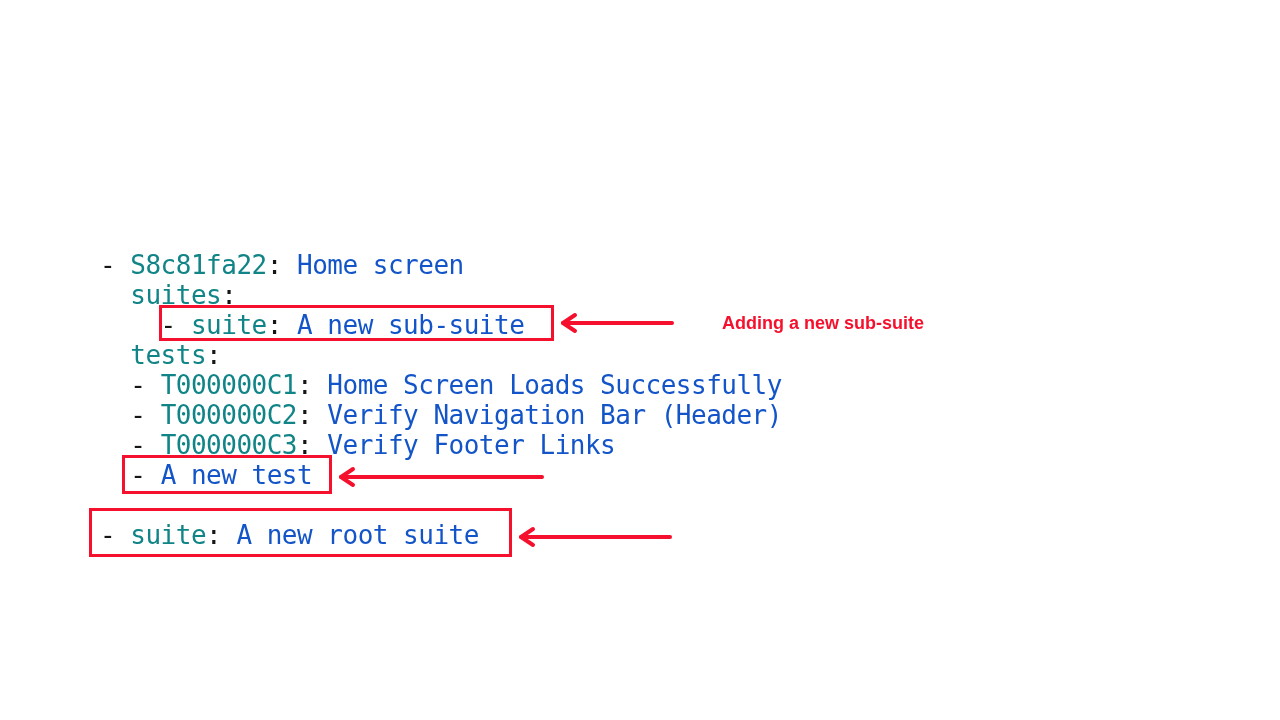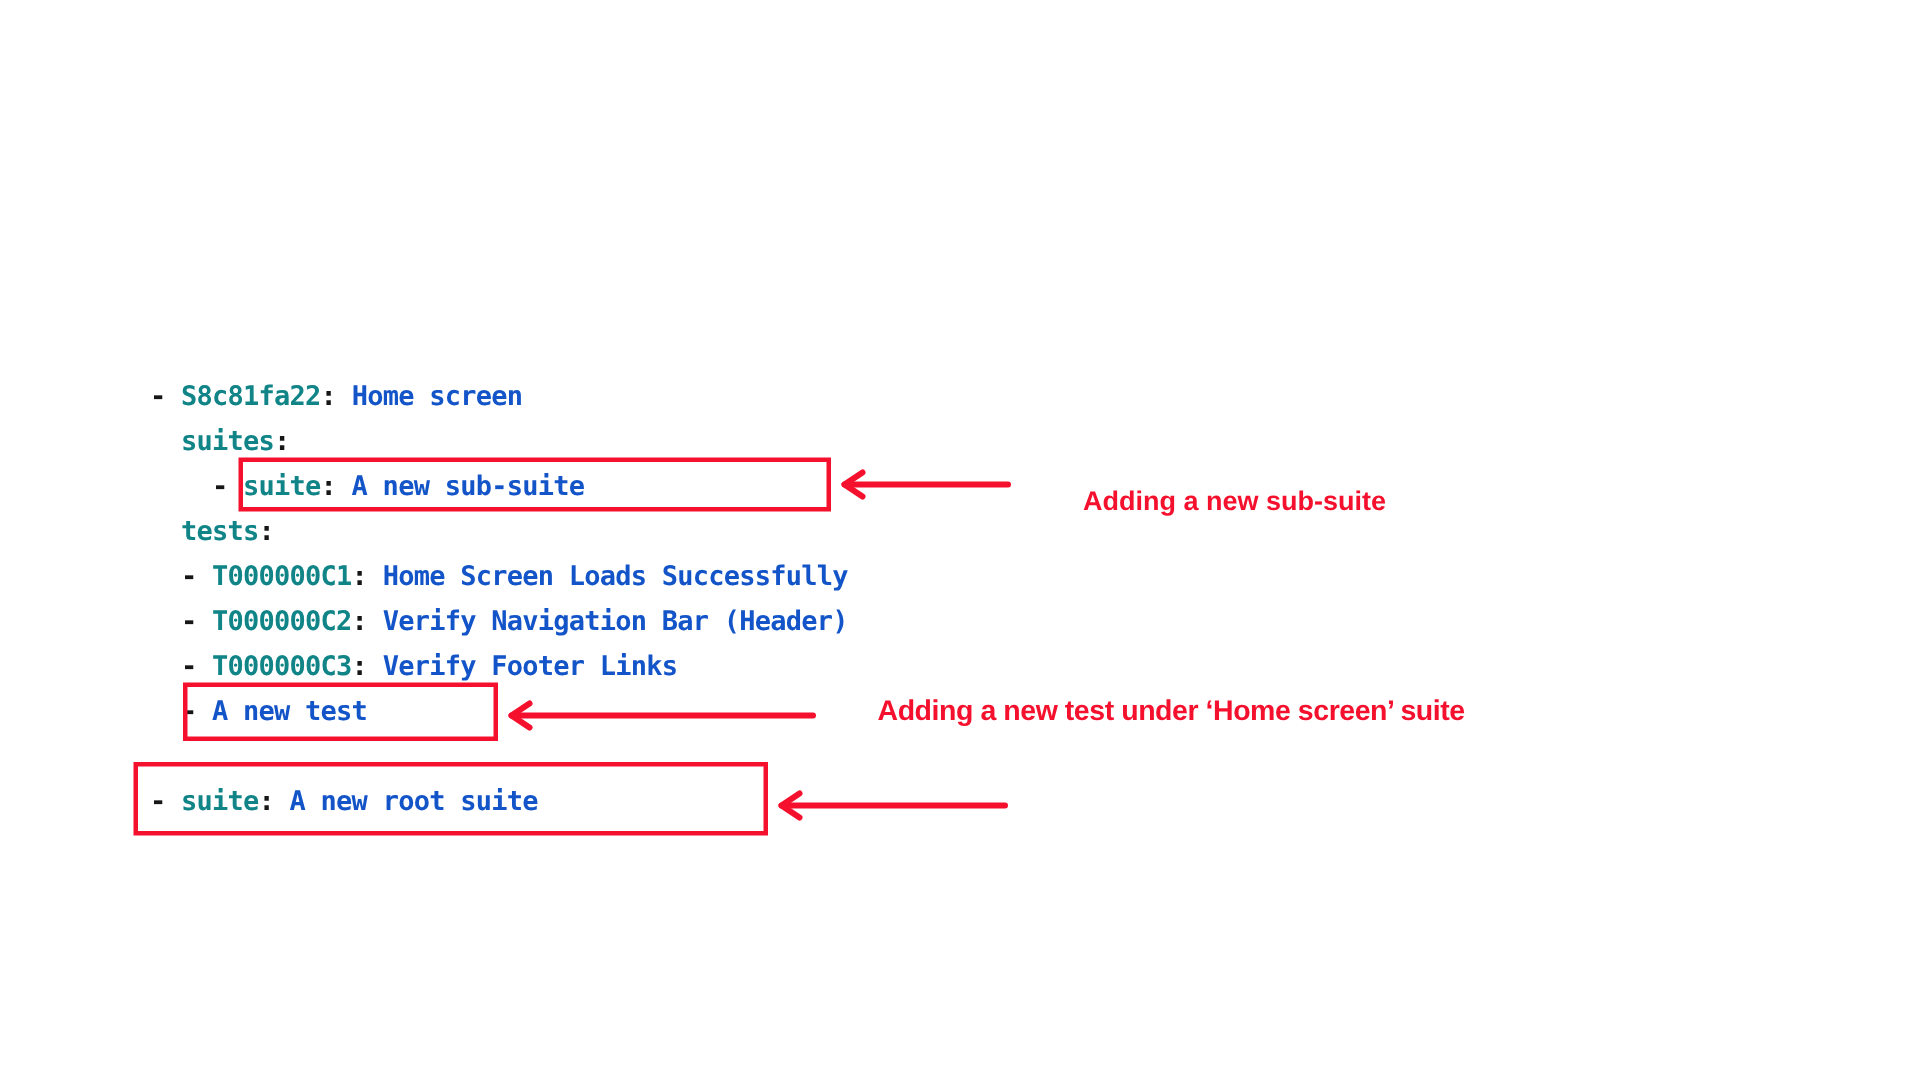--- a/index.html
+++ b/index.html
@@ -14,22 +14,22 @@
     background: #ffffff;
     overflow: hidden;
     font-family: "Liberation Sans", sans-serif;
   }
   
   .code {
     position: absolute;
     left: 100px;
     top: 250px;
     font-family: "DejaVu Sans Mono", "Liberation Mono", monospace;
-    font-size: 18px;
-    font-weight: bold;
+    font-size: 26px;
+    font-weight: normal;
     line-height: 30px;
     white-space: pre;
     letter-spacing: -0.5px;
   }
   .code-line {
     min-height: 30px;
   }
   
   .hl-box {
     position: absolute;
@@ -49,21 +49,21 @@
   .arrow-2 { left: 334px; top: 466px; }
   .arrow-3 { left: 514px; top: 526px; }
   
   .annotation {
     position: absolute;
     font-family: "Liberation Sans", sans-serif;
     font-weight: bold;
     color: var(--red);
     white-space: nowrap;
   }
-  .annotation-1 { left: 722px; top: 324px; font-size: 18px; }
+  .annotation-1 { left: 722px; top: 313px; font-size: 18px; }
   .annotation-2 { left: 585px; top: 464px; font-size: 19px; letter-spacing: -0.3px; }
   .annotation-3 { left: 693px; top: 527px; font-size: 18px; }
 </style>
 </head>
 <body>
 
 <div class="canvas">
 
   <div class="code" id="code-block"><div class="code-line"><span style="color: rgb(22, 22, 22);">- </span><span style="color: rgb(16, 132, 134);">S8c81fa22</span><span style="color: rgb(22, 22, 22);">: </span><span style="color: rgb(19, 85, 200);">Home screen</span></div><div class="code-line"><span style="color: rgb(22, 22, 22);">  </span><span style="color: rgb(16, 132, 134);">suites</span><span style="color: rgb(22, 22, 22);">:</span></div><div class="code-line"><span style="color: rgb(22, 22, 22);">    - </span><span style="color: rgb(16, 132, 134);">suite</span><span style="color: rgb(22, 22, 22);">: </span><span style="color: rgb(19, 85, 200);">A new sub-suite</span></div><div class="code-line"><span style="color: rgb(22, 22, 22);">  </span><span style="color: rgb(16, 132, 134);">tests</span><span style="color: rgb(22, 22, 22);">:</span></div><div class="code-line"><span style="color: rgb(22, 22, 22);">  - </span><span style="color: rgb(16, 132, 134);">T000000C1</span><span style="color: rgb(22, 22, 22);">: </span><span style="color: rgb(19, 85, 200);">Home Screen Loads Successfully</span></div><div class="code-line"><span style="color: rgb(22, 22, 22);">  - </span><span style="color: rgb(16, 132, 134);">T000000C2</span><span style="color: rgb(22, 22, 22);">: </span><span style="color: rgb(19, 85, 200);">Verify Navigation Bar (Header)</span></div><div class="code-line"><span style="color: rgb(22, 22, 22);">  - </span><span style="color: rgb(16, 132, 134);">T000000C3</span><span style="color: rgb(22, 22, 22);">: </span><span style="color: rgb(19, 85, 200);">Verify Footer Links</span></div><div class="code-line"><span style="color: rgb(22, 22, 22);">  - </span><span style="color: rgb(19, 85, 200);">A new test</span></div><div class="code-line"></div><div class="code-line"><span style="color: rgb(22, 22, 22);">- </span><span style="color: rgb(16, 132, 134);">suite</span><span style="color: rgb(22, 22, 22);">: </span><span style="color: rgb(19, 85, 200);">A new root suite</span></div></div>
 
@@ -78,15 +78,14 @@
   <svg class="arrow arrow-2" width="212" height="22" viewBox="0 0 212 22">
     <line x1="7" y1="11" x2="208" y2="11" class="arrow-line" stroke="#F5112D" stroke-width="4" fill="none" stroke-linecap="round" stroke-linejoin="round"></line>
     <polyline points="19,3 7,11 19,19" class="arrow-head" stroke="#F5112D" stroke-width="4" fill="none" stroke-linecap="round" stroke-linejoin="round"></polyline>
   </svg>
   <svg class="arrow arrow-3" width="160" height="22" viewBox="0 0 160 22">
     <line x1="7" y1="11" x2="156" y2="11" class="arrow-line" stroke="#F5112D" stroke-width="4" fill="none" stroke-linecap="round" stroke-linejoin="round"></line>
     <polyline points="19,3 7,11 19,19" class="arrow-head" stroke="#F5112D" stroke-width="4" fill="none" stroke-linecap="round" stroke-linejoin="round"></polyline>
   </svg>
 
   <div class="annotation annotation-1">Adding a new sub-suite</div>
-  <div class="annotation annotation-2">Adding a new test under ‘Home screen’ suite</div>
 
 </div>
 
 </body></html>

